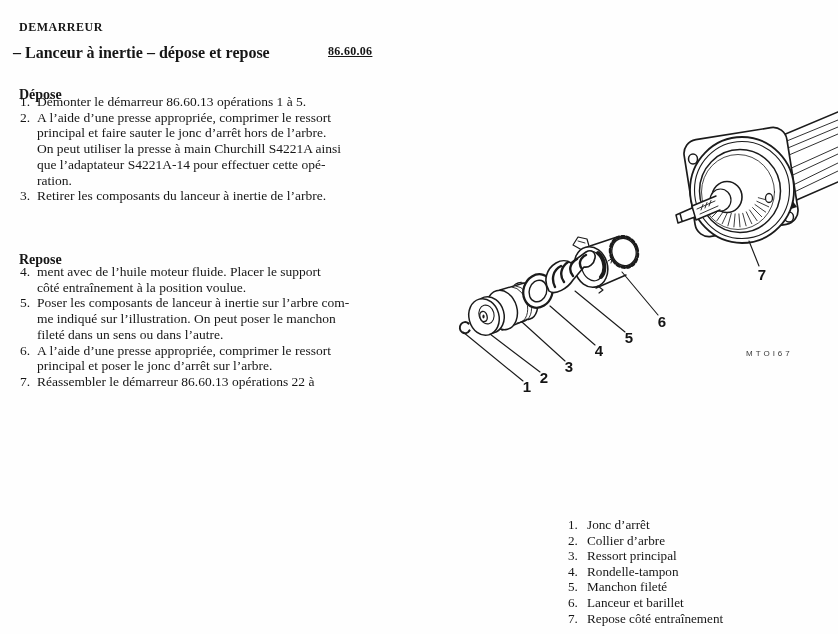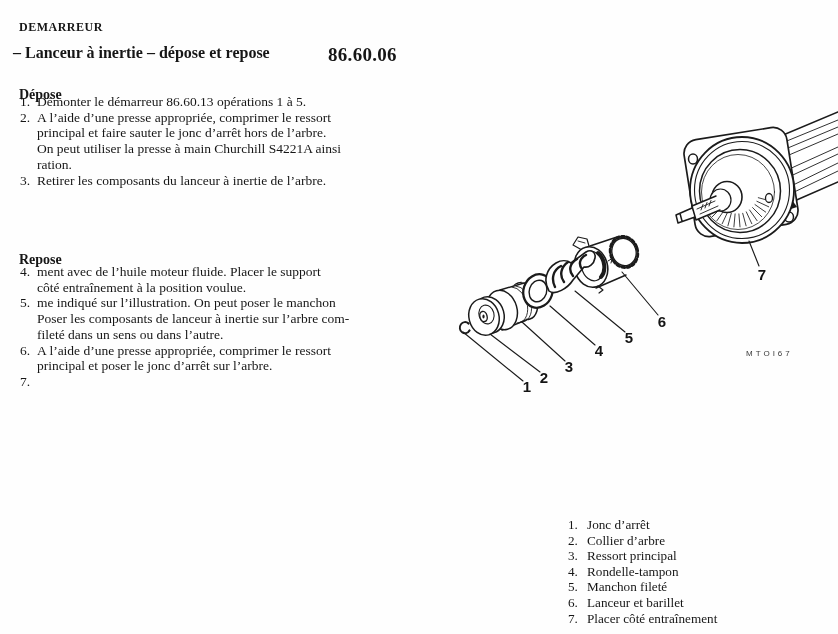--- a/index.html
+++ b/index.html
@@ -3,21 +3,21 @@
 <meta charset="utf-8">
 <style>
   html,body{margin:0;padding:0;}
   body{
     width:838px;height:634px;background:#fefefe;position:relative;overflow:hidden;
     font-family:"Liberation Serif",serif;color:#161616;
   }
   .abs{position:absolute;}
   .page-title{left:19px;top:12px;font-size:12px;font-weight:700;letter-spacing:.5px;}
   .subtitle{left:13px;top:44px;font-size:16px;font-weight:700;}
-  .ref-code{left:328px;top:44px;font-size:19px;font-weight:700;letter-spacing:.3px;}
+  .ref-code{left:328px;top:44px;font-size:12px;font-weight:700;letter-spacing:.3px;text-decoration:underline;}
   .sec-h{font-size:14px;font-weight:700;}
   .h-depose{left:19px;top:75px;}
   .h-repose{left:19px;top:240px;}
   .steps{left:20px;font-size:13.5px;line-height:15.7px;}
   .steps-depose{top:94px;}
   .steps-repose{top:264px;}
   .step{display:flex;}
   .step-num{width:17px;flex:none;}
   .line{white-space:nowrap;}
   .legend{left:568px;top:517px;font-size:13.2px;line-height:15.6px;}
@@ -43,20 +43,21 @@
       <div class="step-body">
         <div class="line">Démonter le démarreur 86.60.13 opérations 1 à 5.</div>
       </div>
     </div>
     <div class="step">
       <span class="step-num">2.</span>
       <div class="step-body">
         <div class="line">A l’aide d’une presse appropriée, comprimer le ressort</div>
         <div class="line">principal et faire sauter le jonc d’arrêt hors de l’arbre.</div>
         <div class="line">On peut utiliser la presse à main Churchill S4221A ainsi</div>
+        <div class="line">que l’adaptateur S4221A-14 pour effectuer cette opé-</div>
         <div class="line">ration.</div>
       </div>
     </div>
     <div class="step">
       <span class="step-num">3.</span>
       <div class="step-body">
         <div class="line">Retirer les composants du lanceur à inertie de l’arbre.</div>
       </div>
     </div>
   </div>
@@ -66,35 +67,36 @@
     <div class="step">
       <span class="step-num">4.</span>
       <div class="step-body">
         <div class="line">ment avec de l’huile moteur fluide. Placer le support</div>
         <div class="line">côté entraînement à la position voulue.</div>
       </div>
     </div>
     <div class="step">
       <span class="step-num">5.</span>
       <div class="step-body">
+        <div class="line">Poser les composants de lanceur à inertie sur l’arbre com-</div>
         <div class="line">me indiqué sur l’illustration. On peut poser le manchon</div>
-        <div class="line">Poser les composants de lanceur à inertie sur l’arbre com-</div>
         <div class="line">fileté dans un sens ou dans l’autre.</div>
       </div>
     </div>
     <div class="step">
       <span class="step-num">6.</span>
       <div class="step-body">
         <div class="line">A l’aide d’une presse appropriée, comprimer le ressort</div>
         <div class="line">principal et poser le jonc d’arrêt sur l’arbre.</div>
       </div>
     </div>
     <div class="step">
       <span class="step-num">7.</span>
       <div class="step-body">
+        <div class="line">Réassembler le démarreur 86.60.13 opérations 22 à</div>
       </div>
     </div>
   </div>
 
 <div class="abs figure">
   <svg width="398" height="290" viewBox="0 0 398 290" xmlns="http://www.w3.org/2000/svg">
     <g fill="none" stroke="#1b1b1b" stroke-linecap="round" stroke-linejoin="round">
 
       <g>
 
@@ -211,15 +213,15 @@
     <div class="lg-row">
       <span class="lg-num">5.</span>
       <span class="lg-label">Manchon fileté</span>
     </div>
     <div class="lg-row">
       <span class="lg-num">6.</span>
       <span class="lg-label">Lanceur et barillet</span>
     </div>
     <div class="lg-row">
       <span class="lg-num">7.</span>
-      <span class="lg-label">Placer côté entraînement</span>
+      <span class="lg-label">Repose côté entraînement</span>
     </div>
   </div>
 
 </body></html>

